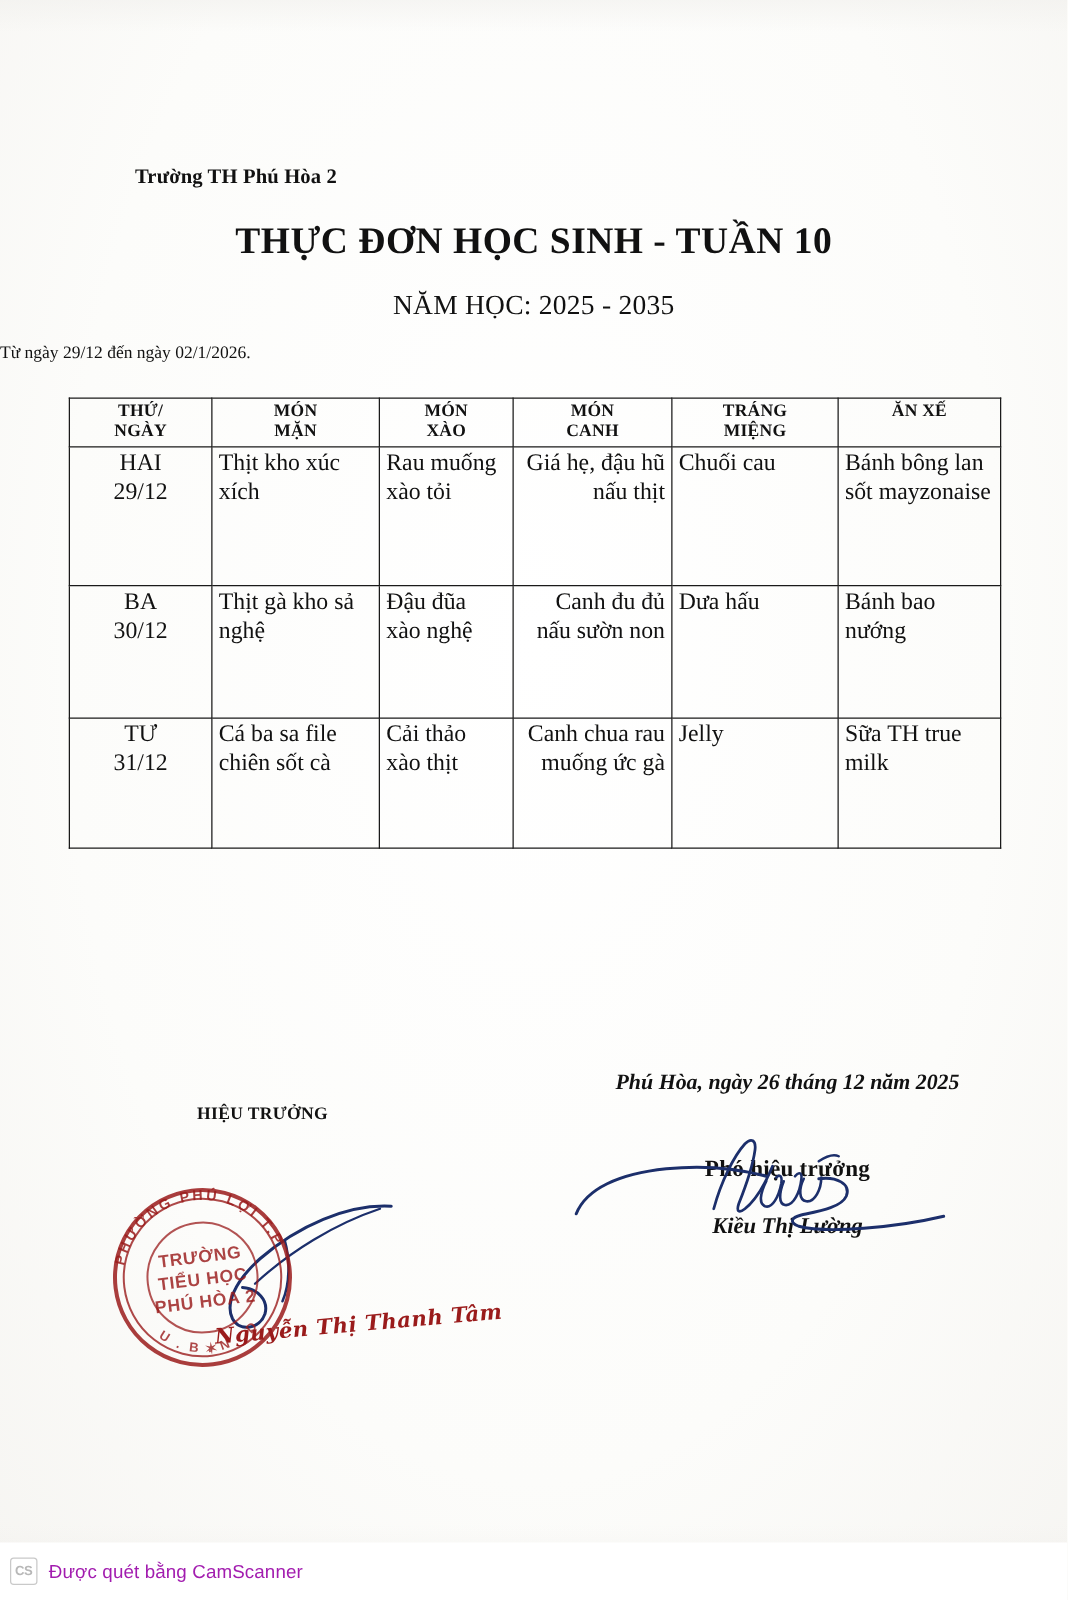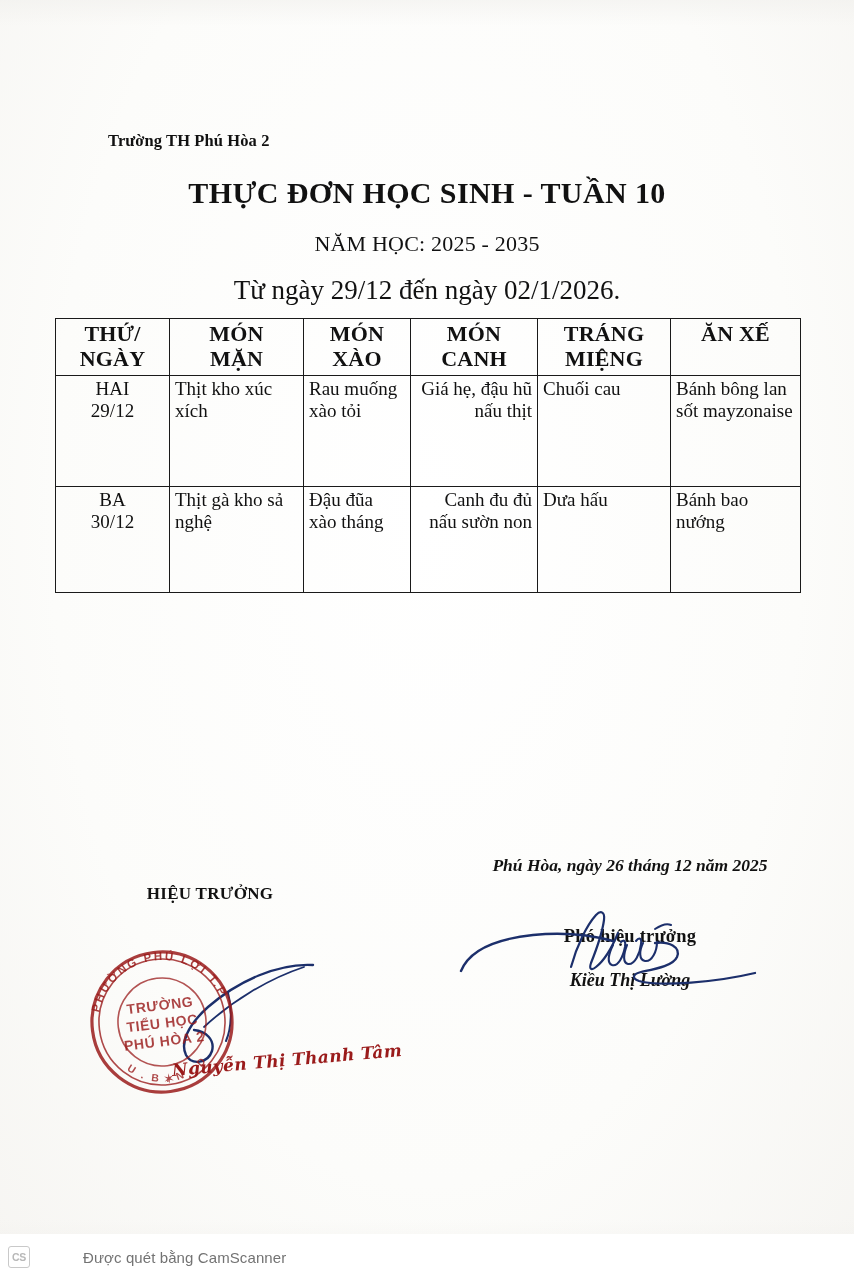--- a/index.html
+++ b/index.html
@@ -69,22 +69,22 @@
     left: 0; right: 0;
     top: 231px;
     text-align: center;
     font-size: 22px;
     letter-spacing: .2px;
   }
   .title-range {
     position: absolute;
     left: 0; right: 0;
     top: 275px;
-    text-align: center;
-    font-size: 27px;
+    text-align: left;
+    font-size: 14px;
   }
 
   
   .menu-table-wrap {
     position: absolute;
     left: 55px;
     top: 318px;
     width: 745px;
   }
   table.menu {
@@ -94,21 +94,21 @@
   }
   table.menu td, table.menu th {
     border: 1.6px solid #1a1a1a;
     padding: 2px 5px;
     vertical-align: top;
     font-size: 19px;
     line-height: 1.17;
   }
   table.menu th {
     font-weight: bold;
-    font-size: 22px;
+    font-size: 14px;
     text-align: center;
     line-height: 1.12;
     padding: 3px 2px 4px;
     letter-spacing: .2px;
   }
   .col-day    { width: 114px; }
   .col-man    { width: 134px; }
   .col-xao    { width: 107px; }
   .col-canh   { width: 127px; }
   .col-trang  { width: 133px; }
@@ -153,21 +153,21 @@
     font-weight: bold;
     font-size: 17.5px;
   }
   .sig-left-title {
     position: absolute;
     left: 60px;
     width: 300px;
     top: 884px;
     text-align: center;
     font-weight: bold;
-    font-size: 17px;
+    font-size: 14px;
     letter-spacing: .3px;
   }
   .sig-right-title {
     position: absolute;
     left: 430px;
     width: 400px;
     top: 884px;
     text-align: center;
     font-weight: bold;
     font-size: 18.5px;
@@ -219,40 +219,39 @@
     position: absolute;
     left: 0;
     bottom: 0;
     width: 854px;
     height: 46px;
     background: #ffffff;
     display: flex;
     align-items: center;
     padding-left: 8px;
     box-sizing: border-box;
-    gap: 44px;
   }
   .cam-logo {
     width: 20px;
     height: 20px;
     border: 1.6px solid #c9c9c9;
     border-radius: 3px;
     color: #b8b8b8;
     font-family: "Liberation Sans", sans-serif;
     font-size: 10.5px;
     font-weight: bold;
     display: flex;
     align-items: center;
     justify-content: center;
     letter-spacing: -.3px;
     flex: none;
   }
   .cam-text {
     margin-left: 9px;
-    color: #737373;
+    color: #a21caf;
     font-family: "Liberation Sans", sans-serif;
     font-size: 15px;
     letter-spacing: .1px;
   }
   .cam-rule {
     position: absolute;
     left: 30px;
     right: 10px;
     bottom: 42px;
     height: 1px;
@@ -321,24 +320,35 @@
           <td class="dish ctr">Giá hẹ, đậu hũ nấu thịt</td>
           <td class="dish v-center">Chuối cau</td>
           <td class="dish">Bánh bông lan sốt mayzonaise</td>
         </tr>
         <tr class="r-ba">
           <td class="day-cell">
             <span>BA</span><br>
             <span>30/12</span>
           </td>
           <td class="dish">Thịt gà kho sả nghệ</td>
-          <td class="dish">Đậu đũa xào tháng</td>
+          <td class="dish">Đậu đũa xào nghệ</td>
           <td class="dish ctr">Canh đu đủ nấu sườn non</td>
           <td class="dish">Dưa hấu</td>
           <td class="dish">Bánh bao nướng</td>
+        </tr>
+        <tr class="r-tu">
+          <td class="day-cell">
+            <span>TƯ</span><br>
+            <span>31/12</span>
+          </td>
+          <td class="dish">Cá ba sa file chiên sốt cà</td>
+          <td class="dish">Cải thảo xào thịt</td>
+          <td class="dish ctr">Canh chua rau muống ức gà</td>
+          <td class="dish v-center">Jelly</td>
+          <td class="dish v-bottom">Sữa TH true milk</td>
         </tr>
       </tbody>
     </table>
   </div>
 
   <div class="sig-place">Phú Hòa, ngày 26 tháng 12 năm 2025</div>
   <div class="sig-left-title">HIỆU TRƯỞNG</div>
   <div class="sig-right-title">Phó hiệu trưởng</div>
   <div class="sig-right-name">Kiều Thị Lường</div>
   <div class="sig-left-name">Nguyễn Thị Thanh Tâm</div>

